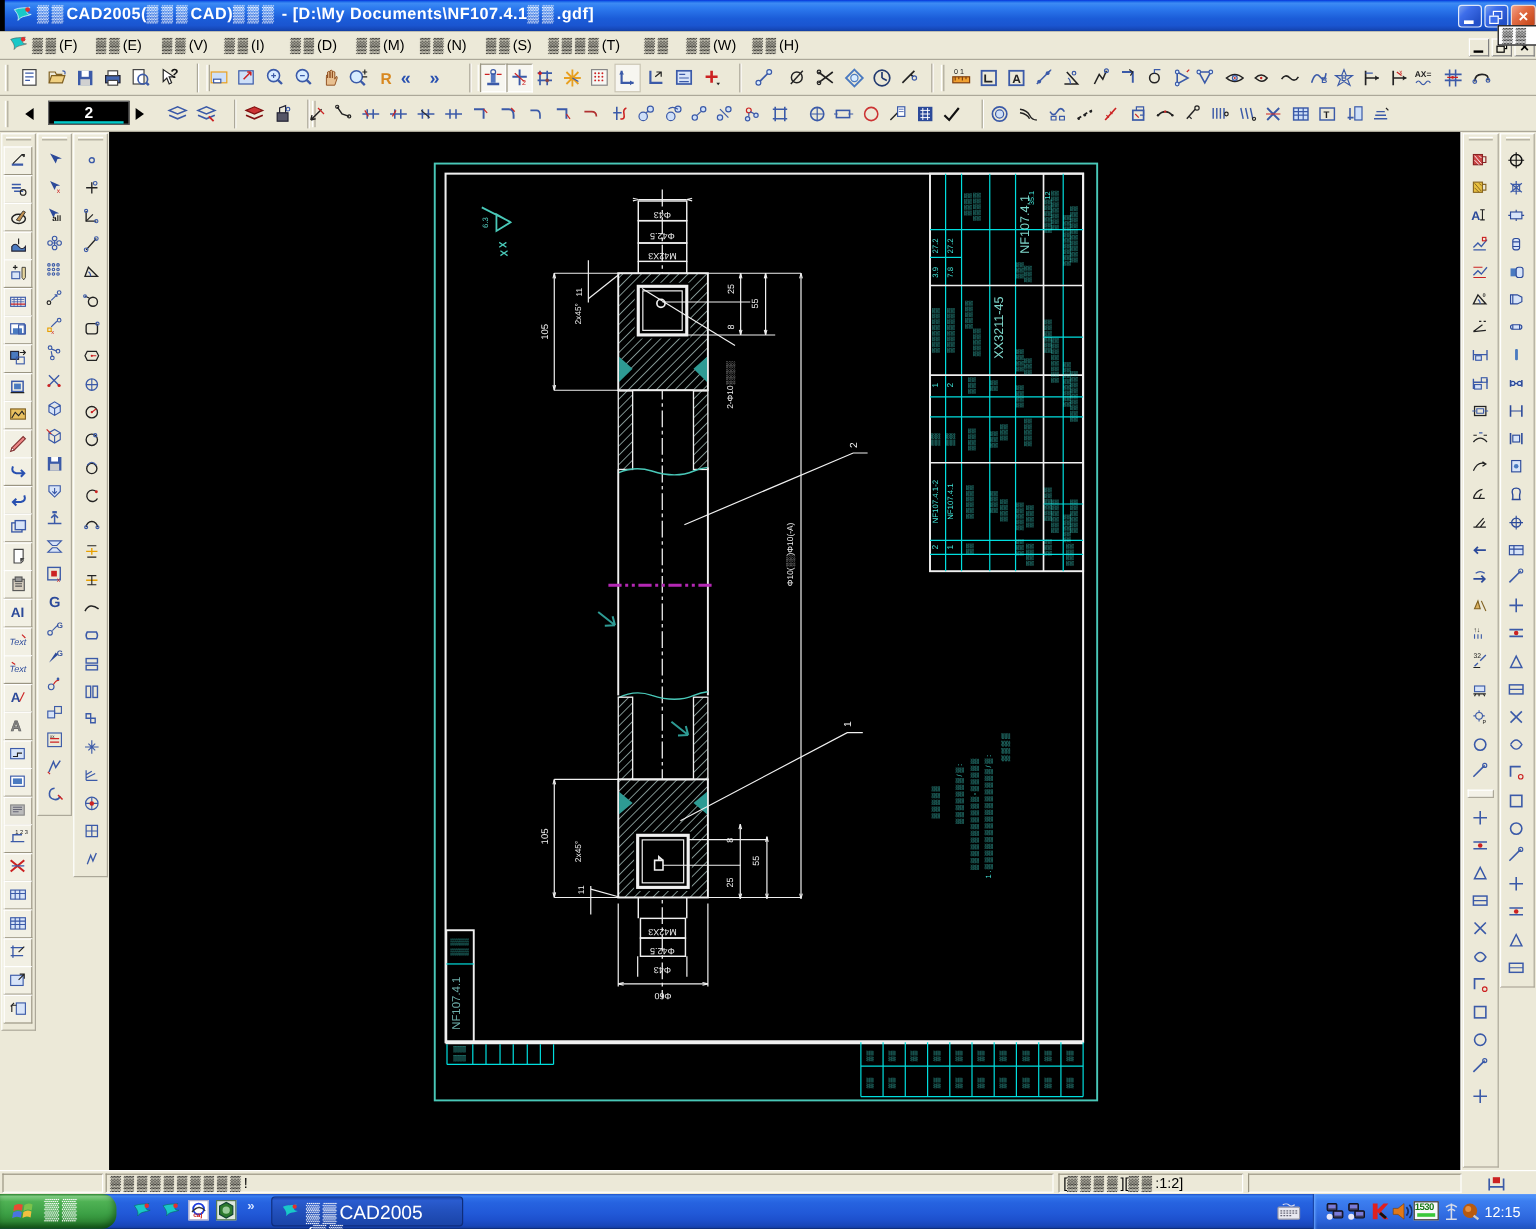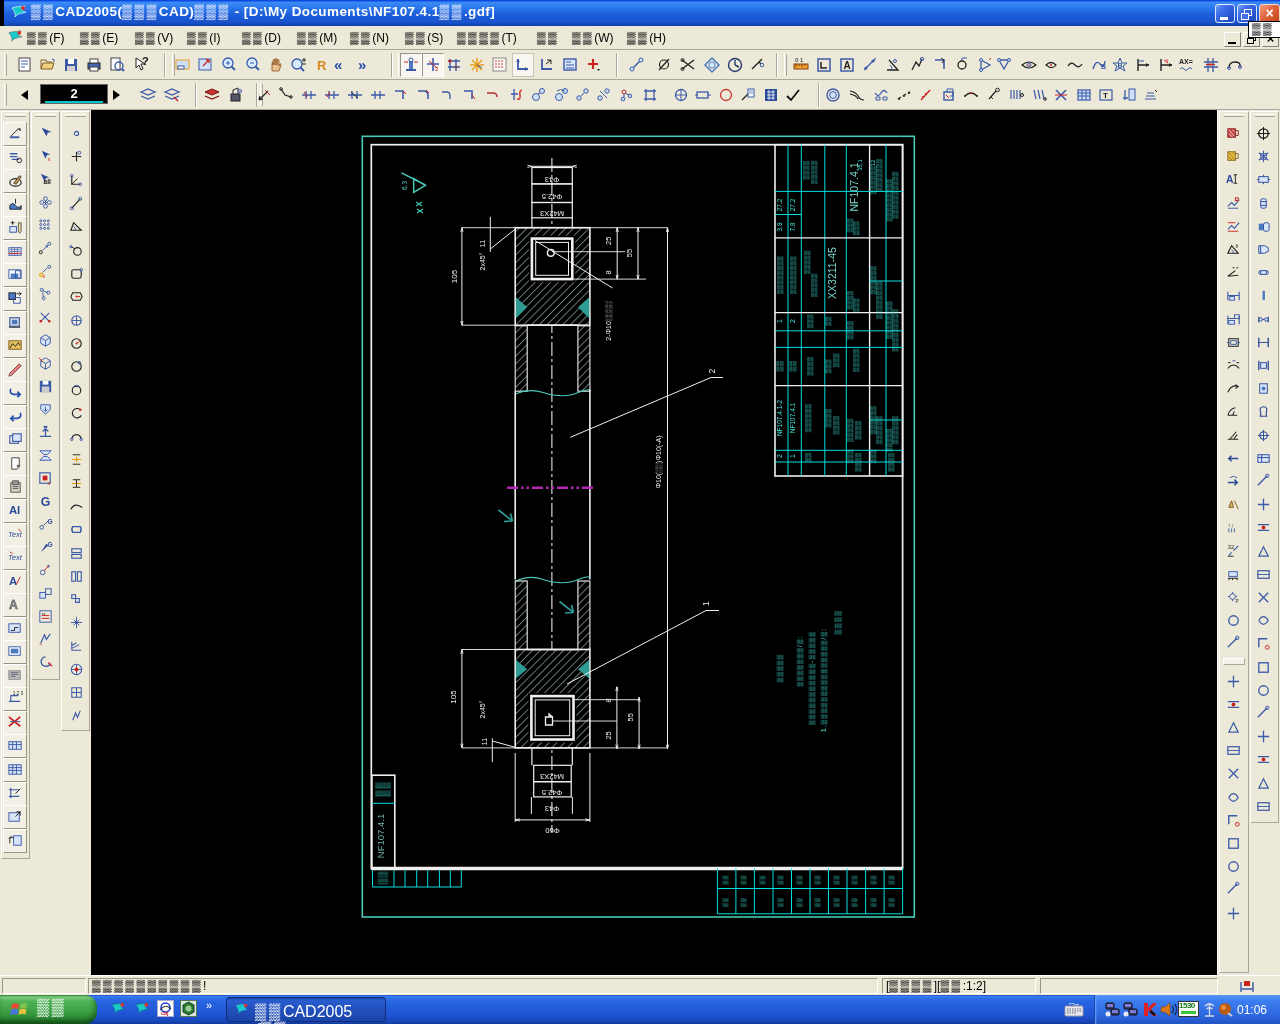--- a/index.html
+++ b/index.html
@@ -1462,16 +1462,16 @@
       <div style="margin:1px 2px 0;height:3px;background:#3ac83a"></div>
     </div>
  <svg class="abs" style="left:1202px;top:6px" width="15" height="17" viewBox="0 0 15 17">
       <path d="M7.5 2 v13 M3 15 h9 M3 5 q4.5 -4 9 0 M4.5 8 q3 -2.5 6 0" fill="none" stroke="#d8dce8" stroke-width="1.3"></path>
     </svg>
  <svg class="abs" style="left:1217px;top:6px" width="17" height="17" viewBox="0 0 17 17">
       <circle cx="8" cy="8" r="6" fill="#b85a10"></circle>
       <circle cx="6.5" cy="6.5" r="2.5" fill="#e89040"></circle>
       <path d="M11 12 l4 3" stroke="#ccc" stroke-width="2"></path>
     </svg>
- <div class="abs" style="left:1237px;top:8px;color:#fff;font-size:12px">01:06</div>
+ <div class="abs" style="left:1237px;top:8px;color:#fff;font-size:12px">12:15</div>
 </div>
 
 <div class="abs cjk" style="left:1248px;top:21px;width:34px;height:17px;background:#ffffff;border:1px solid #000;font-size:12px;color:#000;padding-left:3px;line-height:15px;z-index:50"><span class="cs">▒▒</span></div>
 
 </body></html>

